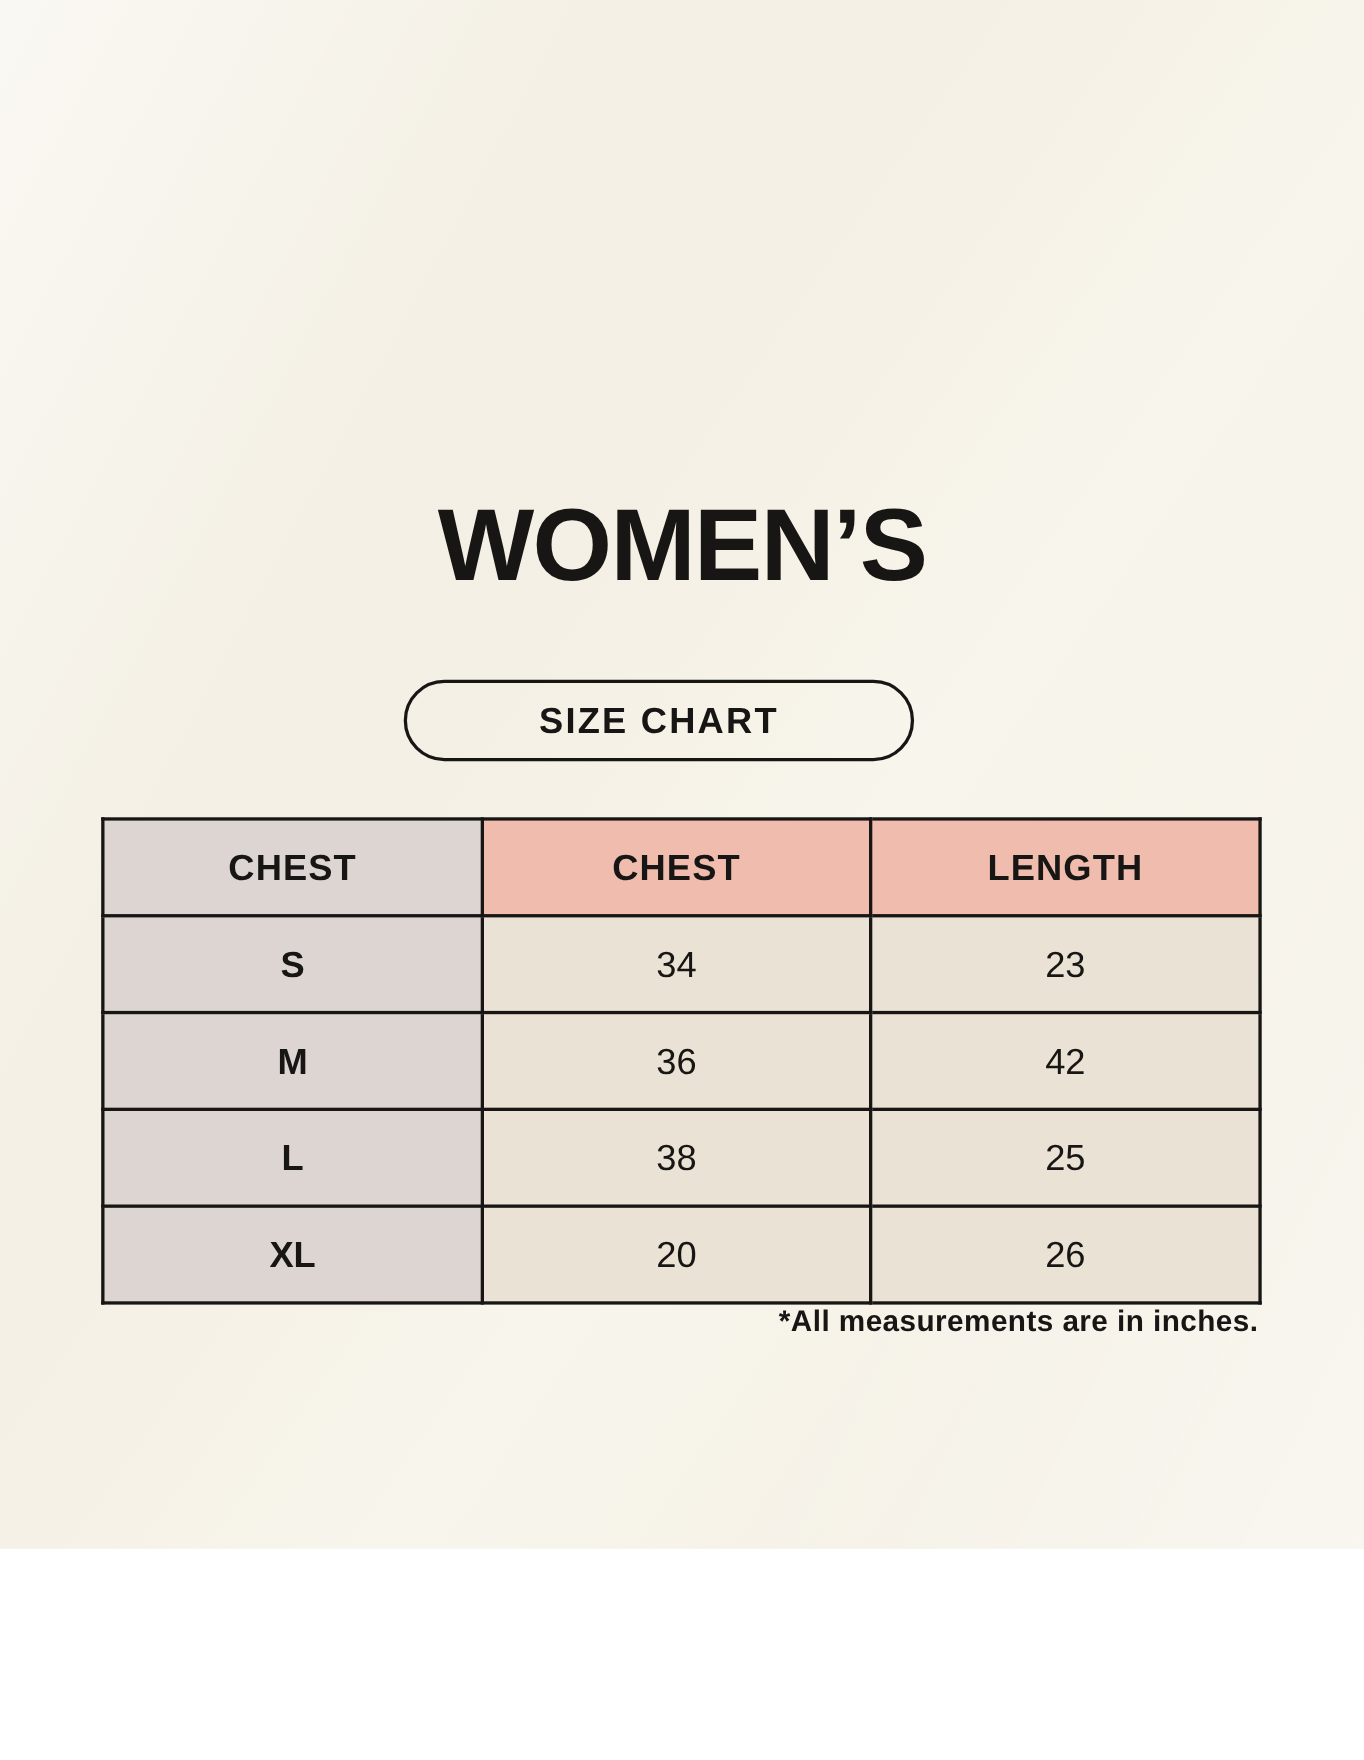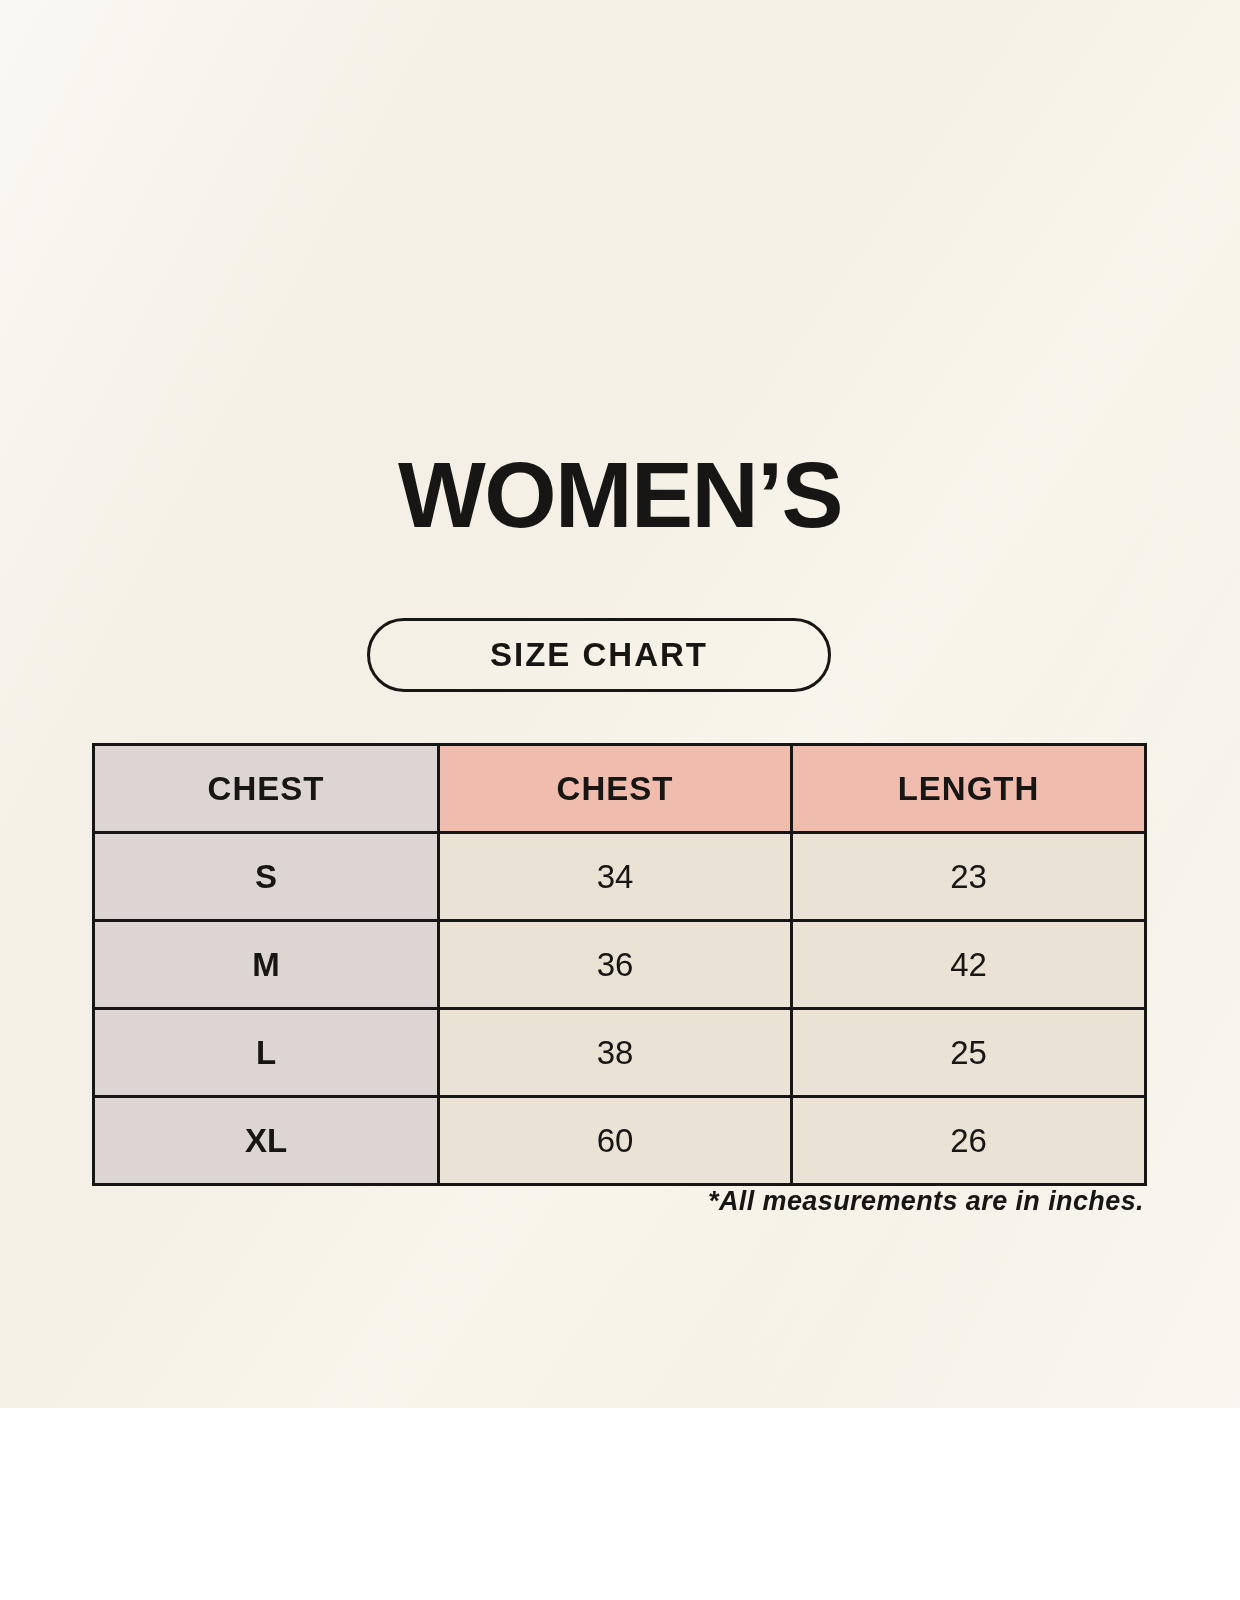--- a/index.html
+++ b/index.html
@@ -92,21 +92,20 @@
   .footnote {
     position: absolute;
     top: 1186px;
     left: 92px;
     width: 1052px;
     text-align: right;
     font-size: 27px;
     font-weight: 700;
     letter-spacing: 0.4px;
     color: #171614;
-    font-style: italic;
   }
 </style>
 </head>
 <body>
 
 <div class="canvas">
 
   <h1 class="title">
     <span>WOMEN’S</span><br>
   </h1>
@@ -137,21 +136,21 @@
         <td class="cell-val">36</td>
         <td class="cell-val">42</td>
       </tr>
       <tr>
         <td class="cell-size">L</td>
         <td class="cell-val">38</td>
         <td class="cell-val">25</td>
       </tr>
       <tr>
         <td class="cell-size">XL</td>
-        <td class="cell-val">60</td>
+        <td class="cell-val">20</td>
         <td class="cell-val">26</td>
       </tr>
     </tbody>
   </table>
 
   <div class="footnote">*All measurements are in inches.</div>
 
 </div>
 
 </body></html>

